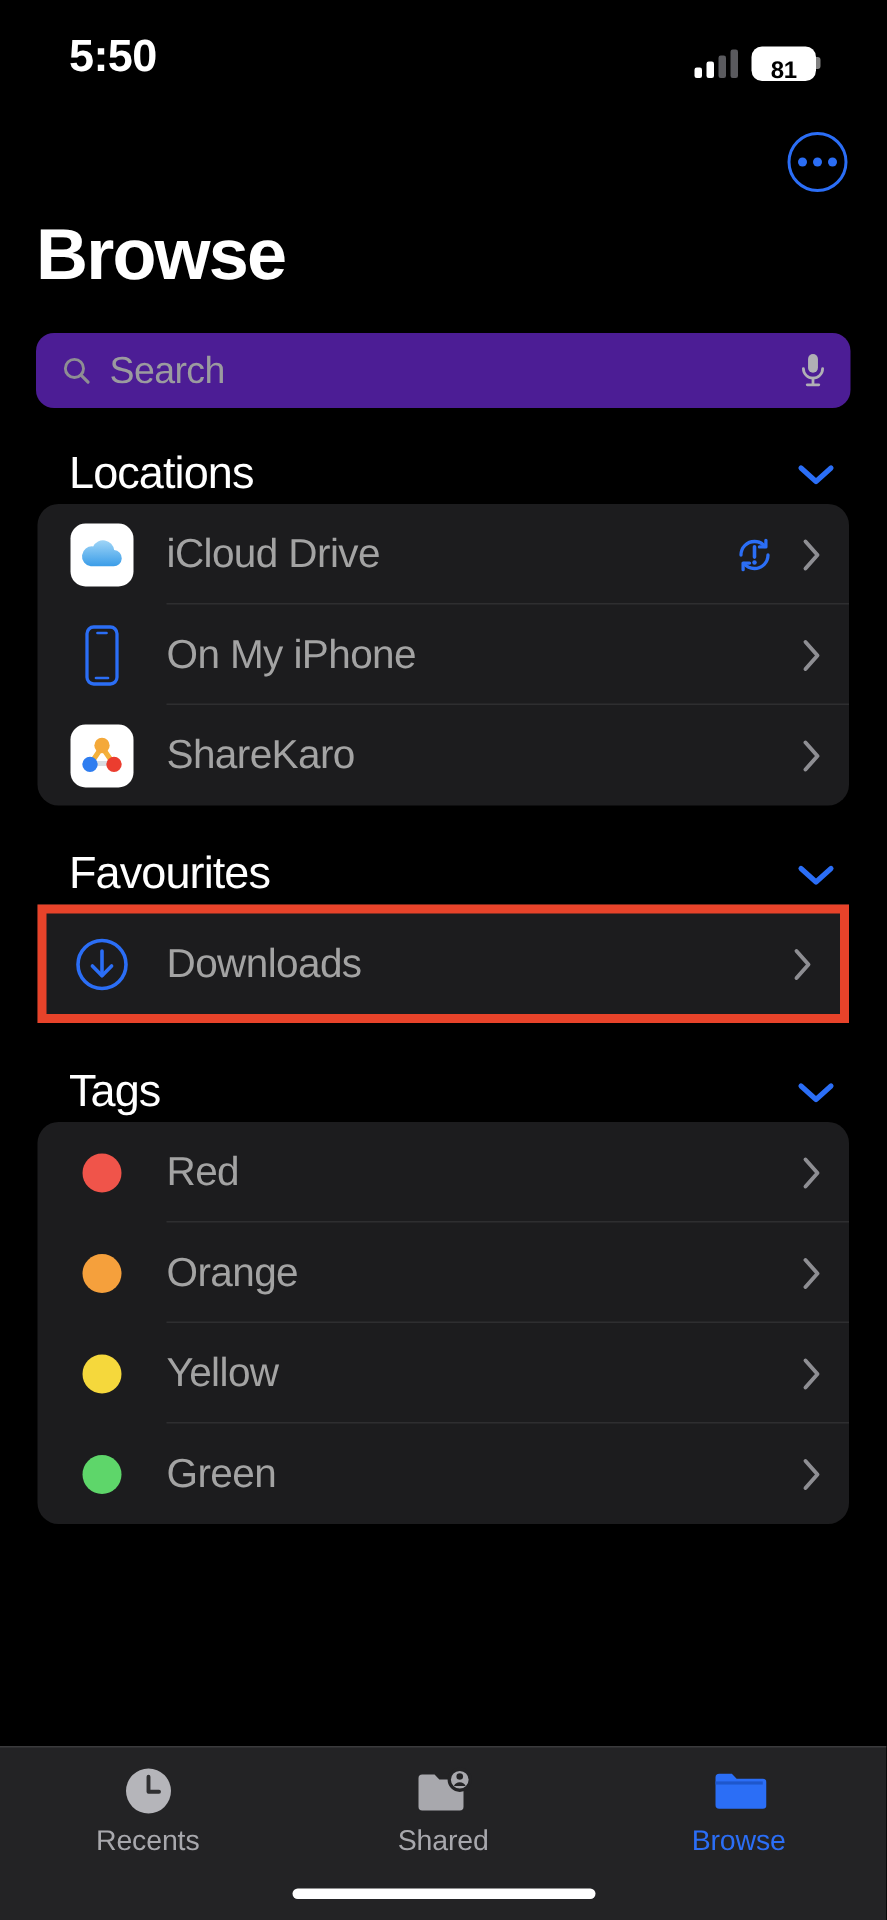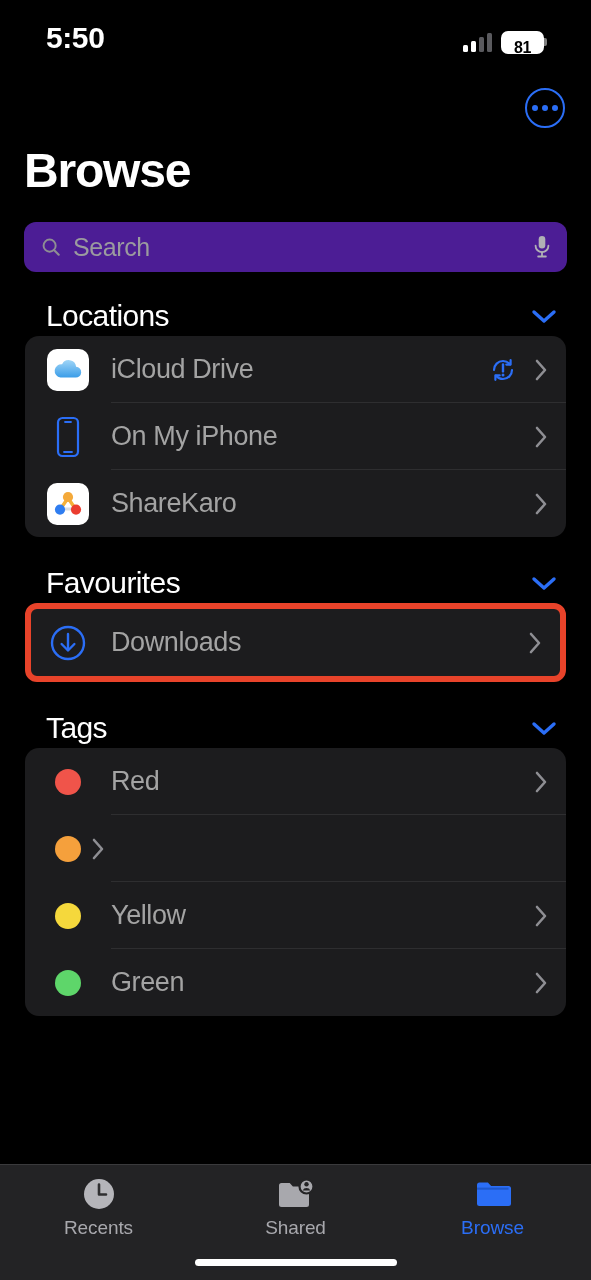--- a/index.html
+++ b/index.html
@@ -102,21 +102,21 @@
     width: 42px; height: 42px; border-radius: 10px; background: #fff;
     display: flex; align-items: center; justify-content: center; overflow: hidden;
   }
 
   
   .tag-dot { width: 26px; height: 26px; border-radius: 50%; }
 
   
   .highlight {
     position: relative;
-    border: 6px solid #e8432a; border-radius: 12px;
+    border: 6px solid #e8432a; border-radius: 0;
     margin: 0 25px; background: #1c1c1e; overflow: hidden;
   }
   .highlight .row { padding-left: 14px; }
 
   
   .tabbar {
     position: absolute; left: 0; right: 0; bottom: 0; height: 116px;
     background: #232325;
     border-top: 1px solid #3a3a3c;
     display: flex; align-items: flex-start; justify-content: space-around;
@@ -306,20 +306,21 @@
             <polyline points="3,3 11,12 3,21" fill="none" stroke="#8e8e93" stroke-width="2.6" stroke-linecap="round" stroke-linejoin="round"></polyline>
           </svg>
         </div>
         <div class="sep"></div>
       </div>
 
       <div class="row">
         <div class="row-icon">
           <span class="tag-dot" style="background:#f5a03c"></span>
         </div>
+        <span class="row-label">Orange</span>
         <div class="row-accessory">
           <svg class="chev-right" viewBox="0 0 14 24">
             <polyline points="3,3 11,12 3,21" fill="none" stroke="#8e8e93" stroke-width="2.6" stroke-linecap="round" stroke-linejoin="round"></polyline>
           </svg>
         </div>
         <div class="sep"></div>
       </div>
 
       <div class="row">
         <div class="row-icon">

